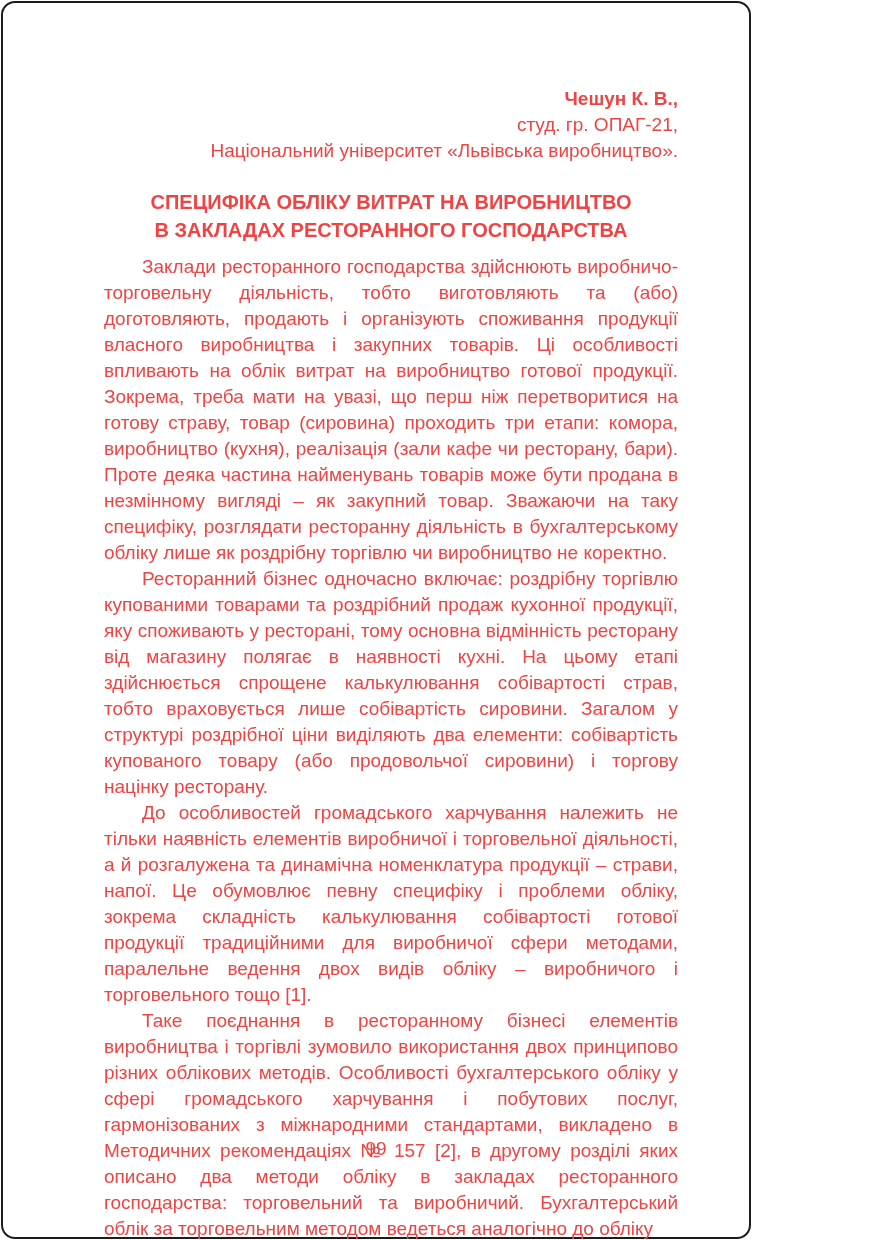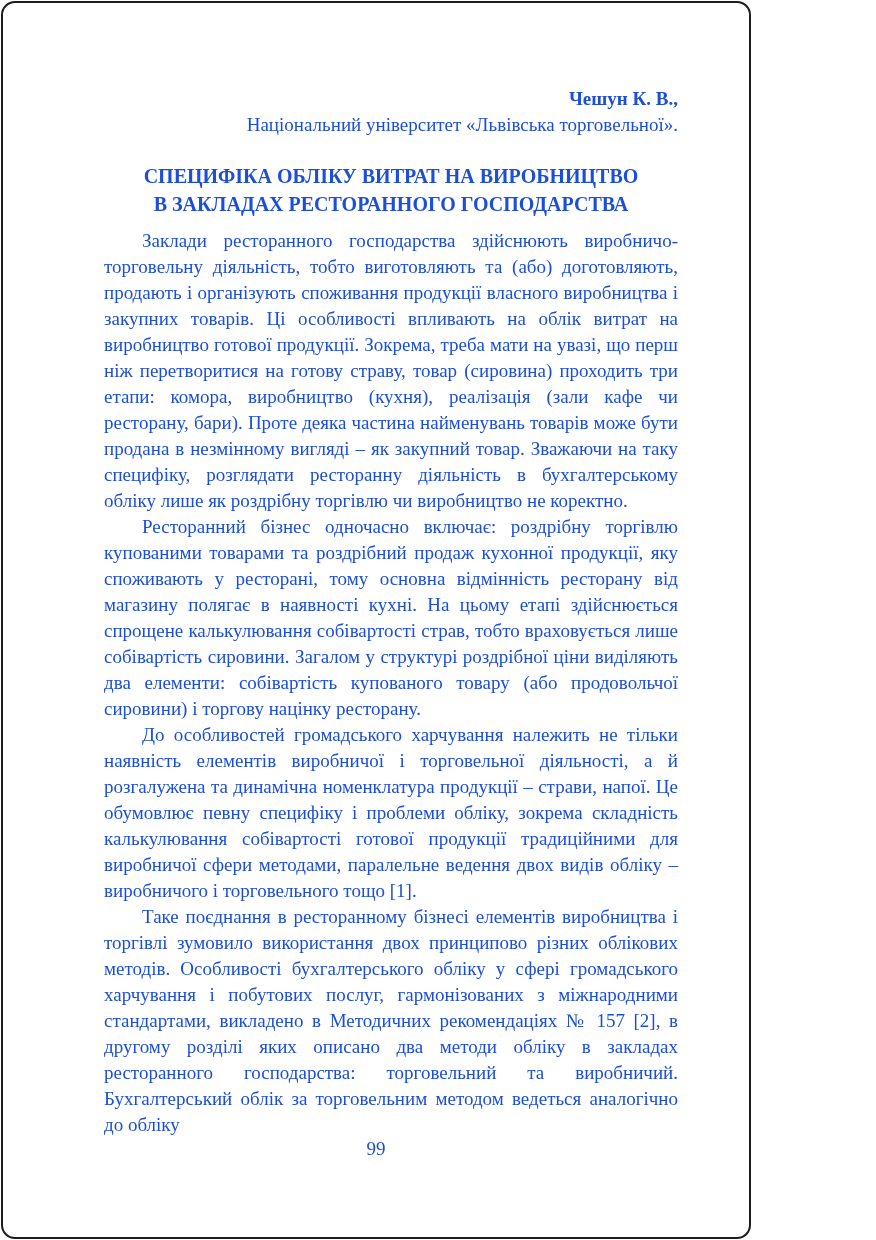--- a/index.html
+++ b/index.html
@@ -3,22 +3,22 @@
 <meta charset="utf-8">
 <style>
   * { margin: 0; padding: 0; box-sizing: border-box; }
   html, body { background: #ffffff; }
 
   .page {
     position: relative;
     width: 752px;
     height: 1240px;
     background: #ffffff;
-    color: #1d4ed8;
-    font-family: Liberation Serif, serif;
+    color: #ef4444;
+    font-family: Liberation Sans, sans-serif;
     overflow: hidden;
   }
 
   .border-frame {
     position: absolute;
     inset: 1px;
     border: 2px solid #1c1c1c;
     border-radius: 14px;
     pointer-events: none;
   }
@@ -73,21 +73,22 @@
 <body>
 
 <div class="page">
 
   <div class="border-frame"></div>
 
   <div class="content">
 
     <div class="header-block">
       <div class="header-author">Чешун К. В.,</div>
-      <div>Національний університет «Львівська торговельної».</div>
+      <div>студ. гр. ОПАГ-21,</div>
+      <div>Національний університет «Львівська виробництво».</div>
     </div>
 
     <div class="title-block">
       <div>СПЕЦИФІКА ОБЛІКУ ВИТРАТ НА ВИРОБНИЦТВО</div>
       <div>В ЗАКЛАДАХ РЕСТОРАННОГО ГОСПОДАРСТВА</div>
     </div>
 
     <div class="body-text">
       <p>Заклади ресторанного господарства здійснюють виробничо-торговельну діяльність, тобто виготовляють та (або) доготовляють, продають і організують споживання продукції власного виробництва і закупних товарів. Ці особливості впливають на облік витрат на виробництво готової продукції. Зокрема, треба мати на увазі, що перш ніж перетворитися на готову страву, товар (сировина) проходить три етапи: комора, виробництво (кухня), реалізація (зали кафе чи ресторану, бари). Проте деяка частина найменувань товарів може бути продана в незмінному вигляді – як закупний товар. Зважаючи на таку специфіку, розглядати ресторанну діяльність в бухгалтерському обліку лише як роздрібну торгівлю чи виробництво не коректно.</p>
       <p>Ресторанний бізнес одночасно включає: роздрібну торгівлю купованими товарами та роздрібний продаж кухонної продукції, яку споживають у ресторані, тому основна відмінність ресторану від магазину полягає в наявності кухні. На цьому етапі здійснюється спрощене калькулювання собівартості страв, тобто враховується лише собівартість сировини. Загалом у структурі роздрібної ціни виділяють два елементи: собівартість купованого товару (або продовольчої сировини) і торгову націнку ресторану.</p>

